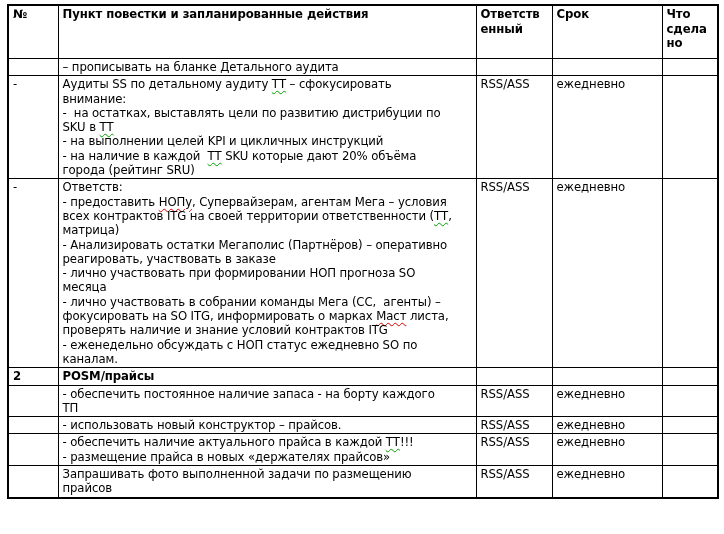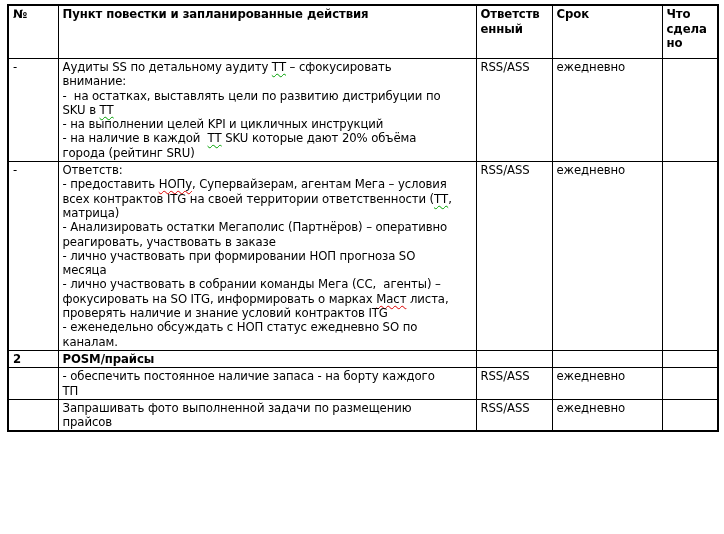--- a/index.html
+++ b/index.html
@@ -76,20 +76,27 @@
         <th>Ответств
 енный</th>
         <th>Срок</th>
         <th>Что
 сдела
 но</th>
       </tr>
     </thead>
     <tbody id="table-body">
         <tr>
+          <td></td>
+          <td>– прописывать на бланке Детального аудита</td>
+          <td></td>
+          <td></td>
+          <td></td>
+        </tr>
+        <tr>
           <td>-</td>
           <td><span>Аудиты SS по детальному аудиту </span><span class="sp-green">ТТ</span><span> – сфокусировать
 внимание:
 -  на остатках, выставлять цели по развитию дистрибуции по
 SKU в </span><span class="sp-green">ТТ</span><span>
 - на выполнении целей KPI и цикличных инструкций
 - на наличие в каждой  </span><span class="sp-green">ТТ</span><span> SKU которые дают 20% объёма
 города (рейтинг SRU)</span></td>
           <td>RSS/ASS</td>
           <td>ежедневно</td>
@@ -124,20 +131,35 @@
         <tr>
           <td></td>
           <td>- обеспечить постоянное наличие запаса - на борту каждого
 ТП</td>
           <td>RSS/ASS</td>
           <td>ежедневно</td>
           <td></td>
         </tr>
         <tr>
           <td></td>
+          <td>- использовать новый конструктор – прайсов.</td>
+          <td>RSS/ASS</td>
+          <td>ежедневно</td>
+          <td></td>
+        </tr>
+        <tr>
+          <td></td>
+          <td><span>- обеспечить наличие актуального прайса в каждой </span><span class="sp-green">ТТ</span><span>!!!
+- размещение прайса в новых «держателях прайсов»</span></td>
+          <td>RSS/ASS</td>
+          <td>ежедневно</td>
+          <td></td>
+        </tr>
+        <tr>
+          <td></td>
           <td>Запрашивать фото выполненной задачи по размещению
 прайсов</td>
           <td>RSS/ASS</td>
           <td>ежедневно</td>
           <td></td>
         </tr>
       </tbody>
   </table>
 </div>
 

